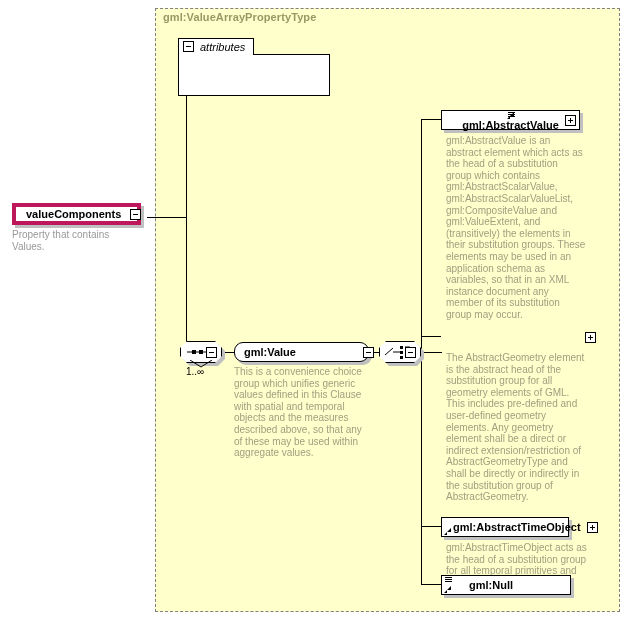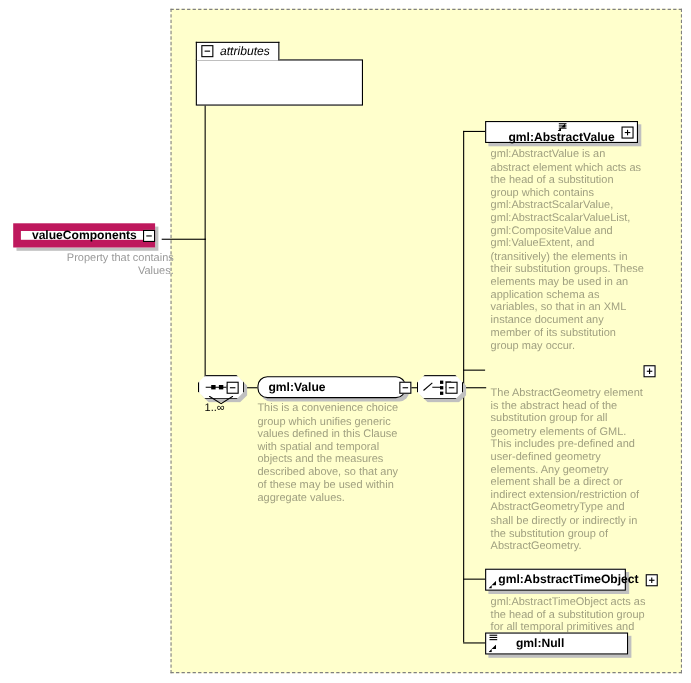--- a/index.html
+++ b/index.html
@@ -55,21 +55,21 @@
   .ebox .label {
     font-size: 11px;
     font-weight: bold;
     color: #000000;
     white-space: nowrap;
     line-height: 11px;
   }
 
   
   .ebox.root {
-    border: 7px solid #be185d;
+    border: 4px solid #be185d;
     height: 22px;
   }
 
   
   .ico-stack {
     position: relative;
     width: 9px;
     height: 18px;
     flex: 0 0 9px;
     margin-left: 2px;
@@ -212,20 +212,21 @@
   }
   .ln.h { height: 1px; }
   .ln.v { width: 1px; }
 </style>
 </head>
 <body>
 
 <div id="diagram">
 
   <div class="type-region"></div>
+  <div class="type-title">gml:ValueArrayPropertyType</div>
 
   <div class="ln h" style="left:147px; top:217px; width:40px;"></div>
   <div class="ln v" style="left:186px; top:75px; height:143px;"></div>
 
   <div class="ln h" style="left:186px; top:75px; width:4px;"></div>
 
   <div class="ln v" style="left:186px; top:217px; height:135px;"></div>
   <div class="ln h" style="left:186px; top:352px; width:4px;"></div>
 
   <div class="ln h" style="left:222px; top:352px; width:12px;"></div>
@@ -238,21 +239,21 @@
 
   <div class="ln h" style="left:421px; top:119px; width:20px;"></div>
   <div class="ln h" style="left:421px; top:336px; width:20px;"></div>
   <div class="ln h" style="left:421px; top:526px; width:20px;"></div>
   <div class="ln h" style="left:421px; top:584px; width:20px;"></div>
 
   <div class="ebox root" style="left:12px; top:203px; width:129px; padding-left:10px;">
     <span class="label">valueComponents</span>
   </div>
   <div class="expander" style="left:130px; top:209px;"></div>
-  <div class="doc" style="left:28px; top:229px; width:130px;text-align:right;">Property that contains Values.</div>
+  <div class="doc" style="left:12px; top:229px; width:130px;">Property that contains Values.</div>
 
   <div class="attrs-wrap">
     <div class="attrs-body"></div>
     <div class="attrs-tab">
       <span class="tab-label">attributes</span>
     </div>
     <div class="expander" style="left:5px; top:3px;"></div>
   </div>
 
   <div class="compositor" style="left:180px; top:341px;">

